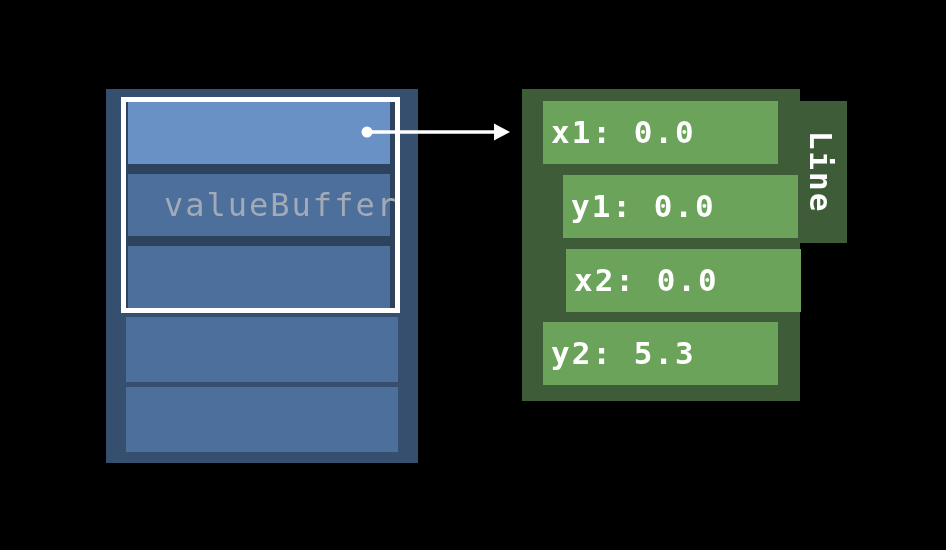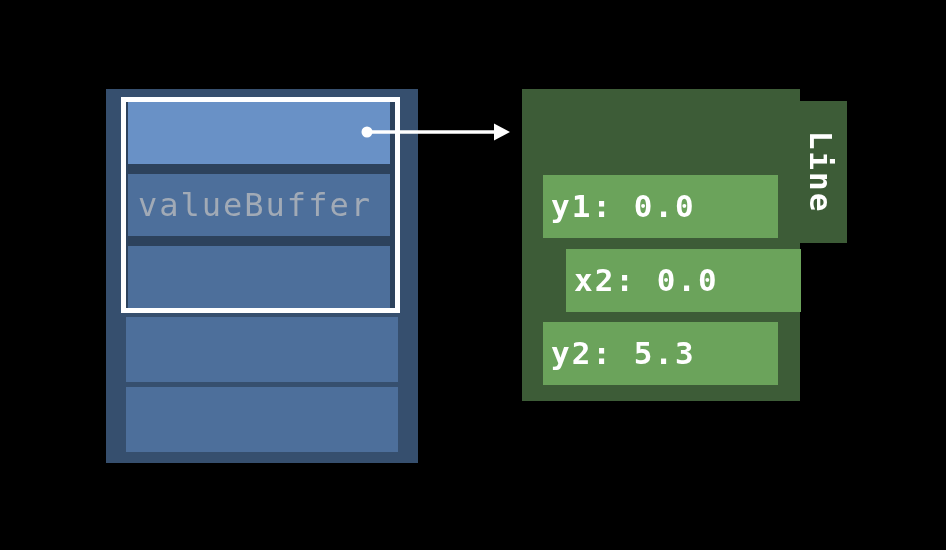--- a/index.html
+++ b/index.html
@@ -33,20 +33,21 @@
   .slot-3 { top: 228px; }
   .slot-4 { top: 298px; }
   .buffer-label {
     display: block;
     line-height: 62px;
     padding-left: 10px;
     font-size: 32px;
     letter-spacing: 2px;
     color: var(--buffer_label_text, #a1aab6);
     white-space: nowrap;
+    margin-left: 26px;
   }
   .selection-outline {
     position: absolute; left: 15px; top: 8px;
     width: 279px; height: 216px;
     border: 5px solid var(--selection, #fff);
     z-index: 3;
   }
 
   
   .pointer-arrow {
@@ -79,21 +80,21 @@
     width: 235px; height: 63px;
     background: var(--object_field, #6ba35b);
     color: var(--field_text, #fff);
     font-size: 31px; font-weight: bold;
     letter-spacing: 2px;
     line-height: 63px;
     padding-left: 8px;
     white-space: nowrap;
   }
   .field-0 { top: 12px; }
-  .field-1 { top: 86px; }
+  .field-1 { top: 86px; margin-left: 20px; }
   .field-2 { top: 160px; margin-left: 23px; }
   .field-3 { top: 233px; }
 </style>
 </head>
 <body>
 
 <div class="stage">
 
   <div class="buffer">
     <div class="inner-shade"></div>
@@ -114,18 +115,19 @@
   <svg class="pointer-arrow" viewBox="0 0 160 28" xmlns="http://www.w3.org/2000/svg">
     <line x1="9" y1="14" x2="138" y2="14" stroke="#ffffff" stroke-width="3.5"></line>
     <polygon points="136,5.5 136,22.5 152,14" fill="#ffffff"></polygon>
     <circle cx="9" cy="14" r="5.5" fill="#ffffff"></circle>
   </svg>
 
   <div class="line-object">
     <div class="type-tab">
       <span class="tab-text">Line</span>
     </div>
+    <div class="field field-0">x1: 0.0</div>
     <div class="field field-1">y1: 0.0</div>
     <div class="field field-2">x2: 0.0</div>
     <div class="field field-3">y2: 5.3</div>
   </div>
 
 </div>
 
 </body></html>

